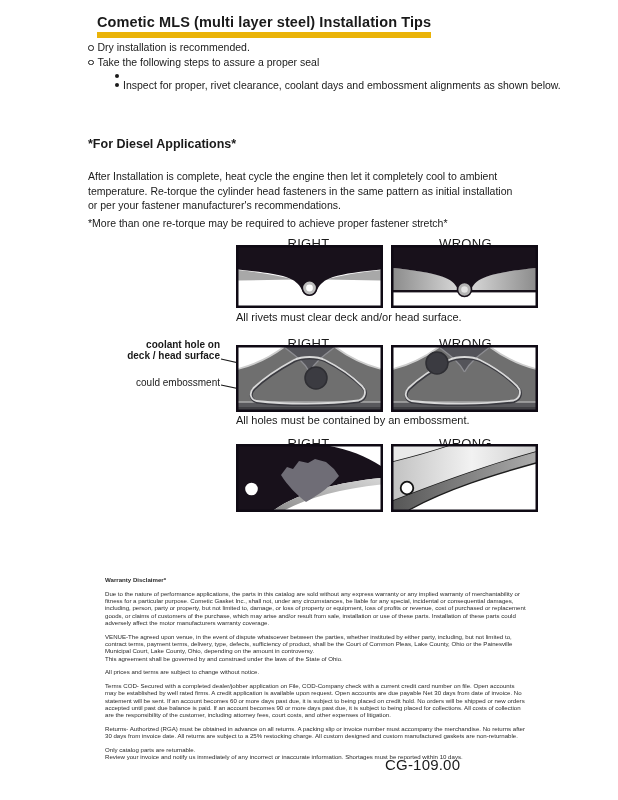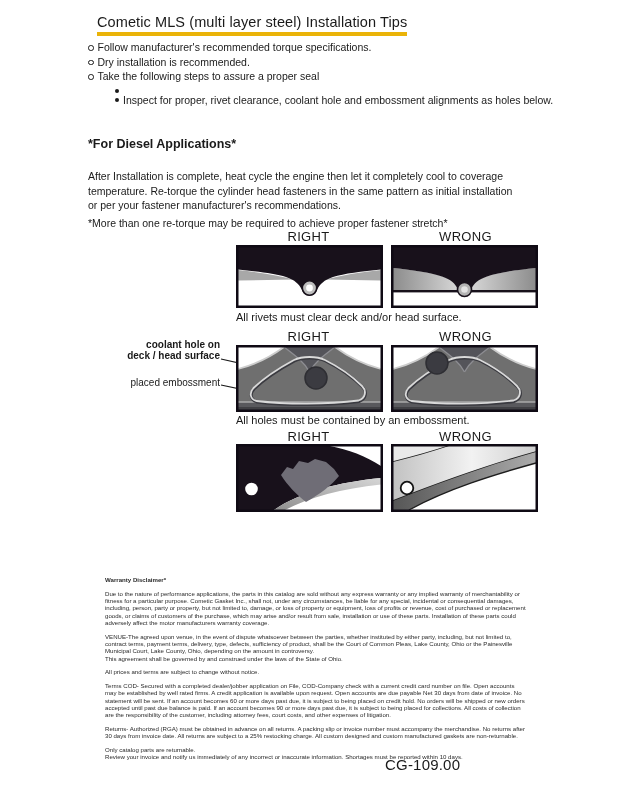--- a/index.html
+++ b/index.html
@@ -5,40 +5,40 @@
   html,body{margin:0;padding:0;background:#ffffff;}
   #page{
     position:relative;width:618px;height:800px;background:#ffffff;overflow:hidden;
     font-family:"Liberation Sans","DejaVu Sans",sans-serif;color:#1a1a1a;
   }
   .abs{position:absolute;}
   .pre{white-space:pre-line;}
 
   
   .title{
-    left:97px;top:14px;font-size:14.5px;font-weight:normal;
-    border-bottom:4px solid #eab308;padding-bottom:2px;letter-spacing:.1px;
+    left:97px;top:14px;font-size:14.5px;font-weight:bold;
+    border-bottom:6px solid #eab308;padding-bottom:2px;letter-spacing:.1px;
   }
 
   
   .tips{left:88px;top:40px;width:500px;}
   .b-row{display:flex;align-items:flex-start;font-size:10.5px;line-height:14.5px;}
   .dot-o{width:3.5px;height:3.5px;border:1px solid #1a1a1a;border-radius:50%;margin:5px 4px 0 0;flex:none;}
   .dot-f{width:4px;height:4px;background:#1a1a1a;border-radius:50%;margin:5px 4px 0 0;flex:none;}
   .sub{margin-left:27px;}
 
   
   .d-head{left:88px;top:117px;font-size:12.5px;font-weight:bold;margin-top:20px;}
   .d-p1{left:88px;top:135px;width:470px;font-size:10.5px;line-height:14.5px;}
   .d-p2{left:88px;top:169px;width:470px;font-size:10.5px;line-height:14.5px;}
   .d-note{left:88px;top:217px;width:470px;font-size:10.5px;}
 
   
   .diag-col{left:236px;width:302px;}
-  .heads{display:flex;gap:12px;}
+  .heads{display:flex;gap:12px;margin-top:7px;}
   .heads span{width:147px;text-align:center;font-size:13px;letter-spacing:.3px;}
   .boxes{display:flex;gap:8px;}
   svg.diag{display:block;}
   .cap{font-size:11px;line-height:13px;}
   .cap-center{text-align:left;width:302px;}
 
   .r2-labels{left:118px;top:339px;width:102px;text-align:right;font-size:10px;line-height:11px;font-weight:bold;}
   .r2-label2{left:118px;top:377px;width:102px;text-align:right;font-size:10px;line-height:11px;}
   .leaders{left:120px;top:336px;}
 
@@ -52,41 +52,37 @@
 </head>
 <body>
 
 <div id="page">
 
   <div class="abs title">Cometic MLS (multi layer steel) Installation Tips</div>
 
   <div class="abs tips">
     <div class="b-row">
       <span class="dot-o"></span>
-      <span>Follow manufacturer's recommended torque specifications.</span>
-    </div>
-    <div class="b-row">
-      <span class="dot-o"></span>
       <span>Dry installation is recommended.</span>
     </div>
     <div class="b-row">
       <span class="dot-o"></span>
       <span>Take the following steps to assure a proper seal</span>
     </div>
     <div class="b-row sub">
       <span class="dot-f"></span>
     </div>
     <div class="b-row sub">
       <span class="dot-f"></span>
-      <span>Inspect for proper, rivet clearance, coolant hole and embossment alignments as holes below.</span>
+      <span>Inspect for proper, rivet clearance, coolant days and embossment alignments as shown below.</span>
     </div>
   </div>
 
   <div class="abs d-head">*For Diesel Applications*</div>
-  <div class="abs d-p2 pre">After Installation is complete, heat cycle the engine then let it completely cool to coverage
+  <div class="abs d-p2 pre">After Installation is complete, heat cycle the engine then let it completely cool to ambient
 temperature. Re-torque the cylinder head fasteners in the same pattern as initial installation
 or per your fastener manufacturer's recommendations.</div>
   <div class="abs d-note">*More than one re-torque may be required to achieve proper fastener stretch*</div>
 
   <div class="abs diag-col heads" style="top:229px;">
     <span>RIGHT</span>
     <span>WRONG</span>
   </div>
   <div class="abs diag-col boxes" style="top:245px;">
     <svg class="diag" width="147" height="63" viewBox="0 0 147 63">
@@ -118,21 +114,21 @@
     </svg>
   </div>
   <div class="abs diag-col cap" style="top:311px;">All rivets must clear deck and/or head surface.</div>
 
   <div class="abs diag-col heads" style="top:329px;">
     <span>RIGHT</span>
     <span>WRONG</span>
   </div>
   <div class="abs r2-labels pre">coolant hole on
 deck / head surface</div>
-  <div class="abs r2-label2">placed embossment</div>
+  <div class="abs r2-label2">could embossment</div>
   <svg class="abs leaders" width="200" height="70" viewBox="0 0 200 70">
     <path d="M101,23 L186,42" stroke="#1a1a1a" stroke-width="1.2" fill="none"></path>
     <path d="M101,49 L158,61" stroke="#1a1a1a" stroke-width="1.2" fill="none"></path>
   </svg>
   <div class="abs diag-col boxes" style="top:345px;">
     <svg class="diag" width="147" height="67" viewBox="0 0 147 67">
       <rect x="2" y="2" width="143" height="63" fill="#6f6f6f"></rect>
       <rect x="2" y="57.5" width="143" height="5" fill="#59595d"></rect>
       <rect x="2" y="62" width="143" height="3" fill="#404044"></rect>
       <path d="M2,57 L145,57" stroke="#c8c8c8" stroke-width="1.2" fill="none"></path>

